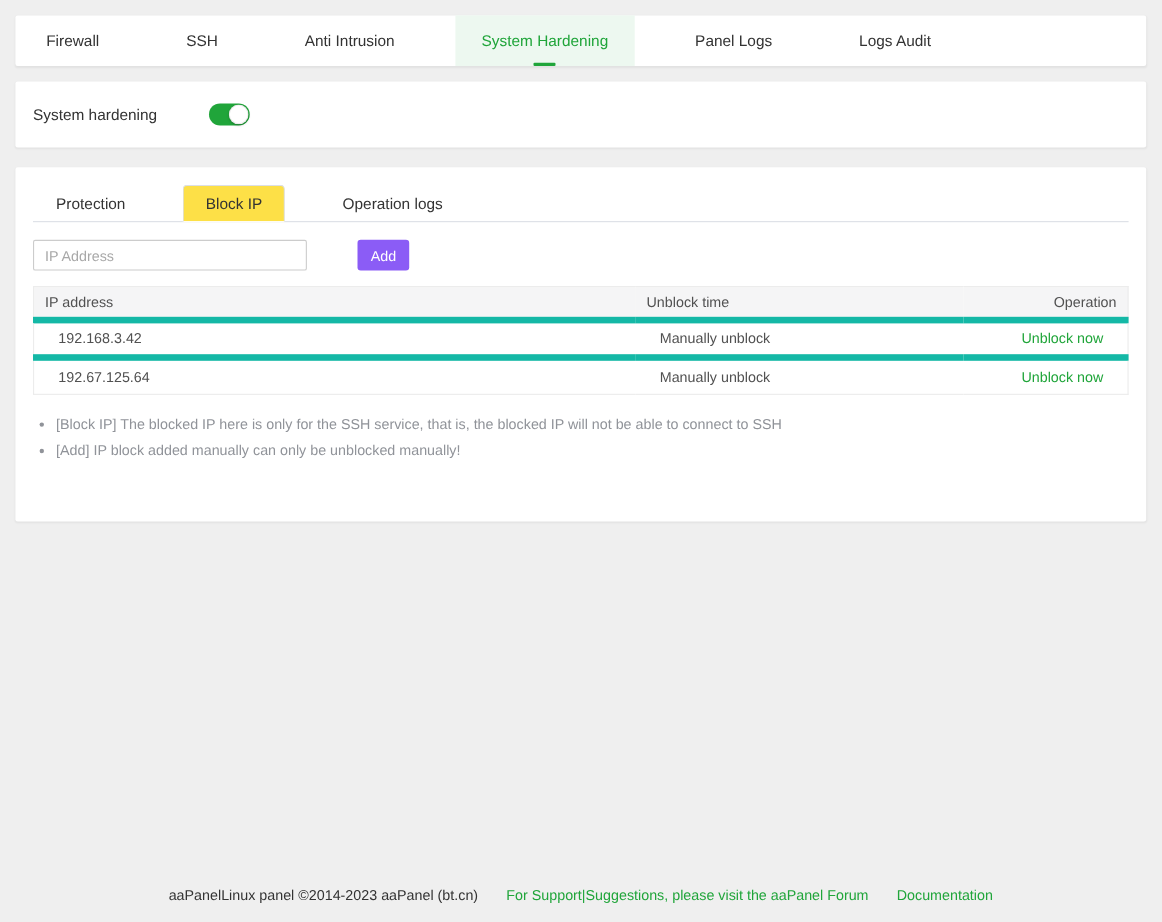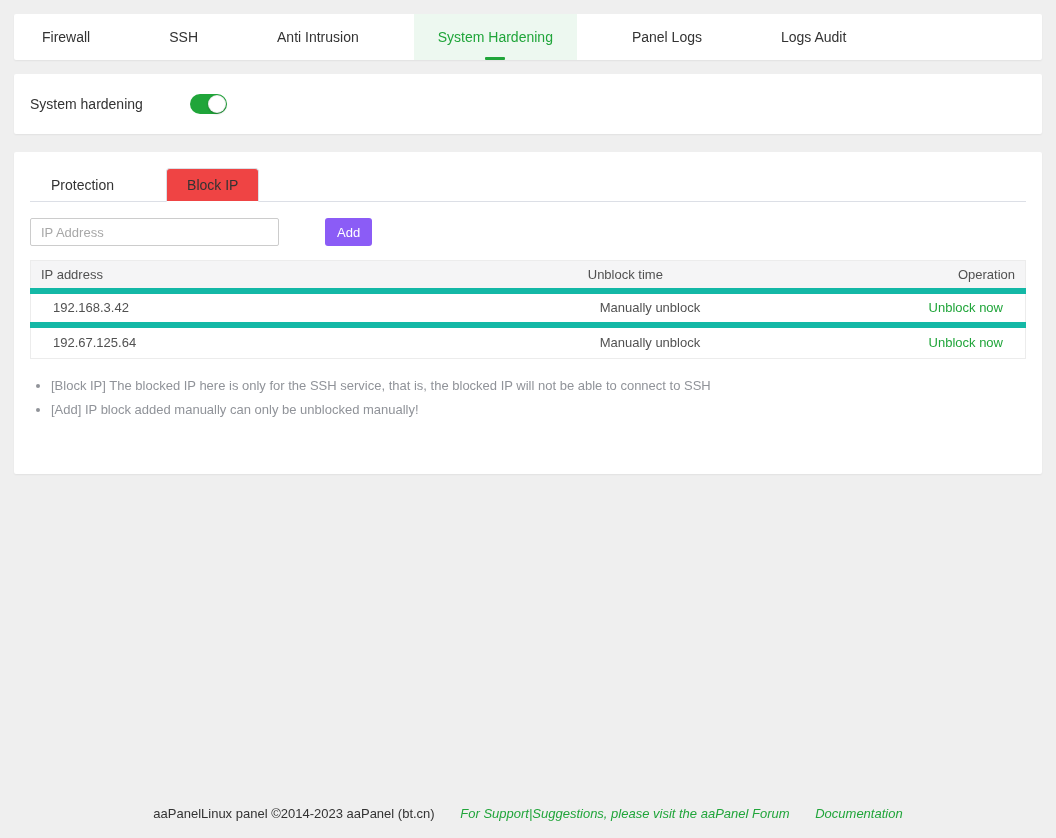--- a/index.html
+++ b/index.html
@@ -93,21 +93,21 @@
     height: 34px;
     line-height: 33px;
     font-size: 14px;
     color: #333;
     cursor: pointer;
     border: 1px solid transparent;
     margin-bottom: -1px;
     white-space: nowrap;
   }
   .nav-tab.active {
-    background: #ef4444;
+    background: #fde047;
     border-color: #dcdfe6;
     border-bottom-color: #fff;
     border-radius: 4px 4px 0 0;
   }
 
   .form-row {
     margin-top: 16px;
     display: flex;
     align-items: center;
   }
@@ -177,21 +177,20 @@
     left: 0; right: 0;
     bottom: 17px;
     text-align: center;
     font-size: 13px;
     color: #333;
   }
   .footer a {
     color: #20a53a;
     text-decoration: none;
     margin-left: 22px;
-    font-style: italic;
   }
 </style>
 </head>
 <body>
 
 <div class="card top-tabs">
   <div class="top-tab">
     <span>Firewall</span>
   </div>
   <div class="top-tab">
@@ -220,20 +219,23 @@
 </div>
 
 <div class="card main-card">
 
   <div class="nav-tabs">
     <div class="nav-tab">
       <span>Protection</span>
     </div>
     <div class="nav-tab active">
       <span>Block IP</span>
+    </div>
+    <div class="nav-tab">
+      <span>Operation logs</span>
     </div>
   </div>
 
   <div class="form-row">
     <input class="ip-input" type="text" placeholder="IP Address" style="">
     <button class="add-btn">Add</button>
   </div>
 
   <table class="block-table">
     <thead>

